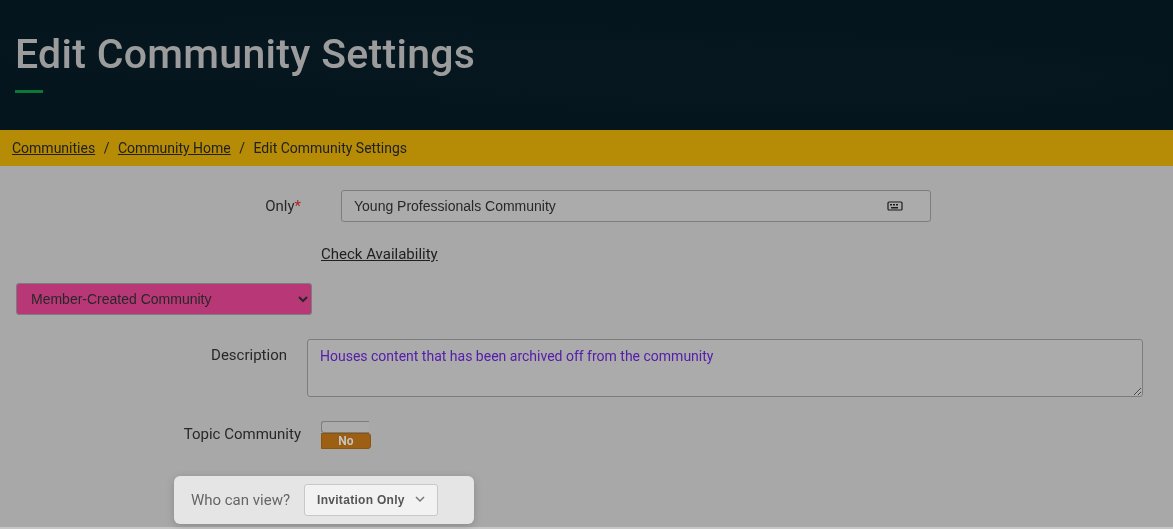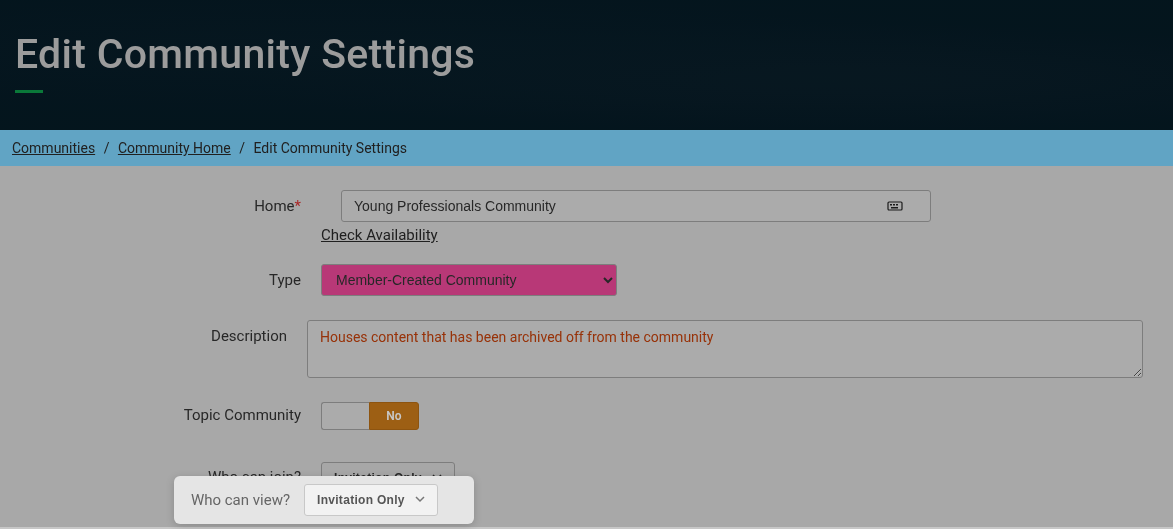--- a/index.html
+++ b/index.html
@@ -37,21 +37,21 @@
       font-weight: 500;
       letter-spacing: 0.3px;
     }
     .hero-underline {
       width: 28px;
       height: 3px;
       background: #0e9a4a;
       margin-top: 12px;
     }
     .breadcrumb {
-      background: #7dd3fc;
+      background: #eab308;
       padding: 10px 12px;
       font-size: 14px;
       color: #2a2a2a;
     }
     .breadcrumb a {
       color: #2a2a2a;
       text-decoration: underline;
     }
     .breadcrumb .sep {
       margin: 0 5px;
@@ -105,21 +105,21 @@
       position: absolute;
       right: 8px;
       top: 50%;
       transform: translateY(-50%);
       width: 16px;
       height: 16px;
       color: #222;
     }
     .check-link {
       display: inline-block;
-      margin-top: 4px;
+      margin-top: 23px;
       color: #2a2a2a;
       text-decoration: underline;
       font-size: 15px;
     }
     .select-type {
       width: 296px;
       height: 32px;
       background: #ec4899;
       border: 1px solid #a0a0a0;
       border-radius: 3px;
@@ -128,27 +128,28 @@
       color: #333;
     }
     .textarea-desc {
       width: 836px;
       height: 58px;
       background: #dcdcdc;
       border: 1px solid #a0a0a0;
       border-radius: 3px;
       padding: 8px 12px;
       font-size: 14px;
-      color: #c2410c;
+      color: #6d28d9;
       resize: both;
       font-family: inherit;
     }
     .toggle-wrap {
       display: flex;
       height: 28px;
+      flex-direction: column;
     }
     .toggle-left {
       width: 48px;
       height: 28px;
       background: #dcdcdc;
       border: 1px solid #a0a0a0;
       border-right: none;
       border-radius: 3px 0 0 3px;
     }
     .toggle-right {
@@ -228,41 +229,40 @@
   <span class="sep">/</span>
   <a href="#">Community Home</a>
   <span class="sep">/</span>
   <span class="current">Edit Community Settings</span>
 </div>
 
 <div class="content">
 
   <div class="form-row row-name">
     <div class="label-col">
-      <span>Home</span><span class="required">*</span>
+      <span>Only</span><span class="required">*</span>
     </div>
     <div class="field-col">
       <div class="input-wrap">
         <input type="text" class="text-input" value="Young Professionals Community" style="">
         <span class="input-icon">
           <svg viewBox="0 0 16 16" fill="currentColor">
               <rect x="1" y="4" width="14" height="8" rx="1" fill="none" stroke="currentColor" stroke-width="1.2"></rect>
               <rect x="3" y="6" width="2" height="1.5"></rect>
               <rect x="6" y="6" width="2" height="1.5"></rect>
               <rect x="9" y="6" width="2" height="1.5"></rect>
               <rect x="4" y="9" width="7" height="1.5"></rect>
             </svg>
         </span>
       </div>
       <a href="#" class="check-link">Check Availability </a>
     </div>
   </div>
 
   <div class="form-row row-type">
-    <div class="label-col">Type</div>
     <div class="field-col">
       <select class="select-type">
         <option>Member-Created Community</option>
       </select>
     </div>
   </div>
 
   <div class="form-row row-desc">
     <div class="label-col">Description</div>
     <div class="field-col">

